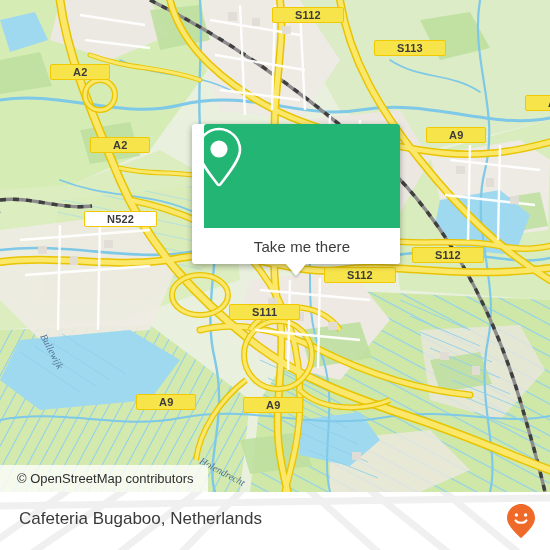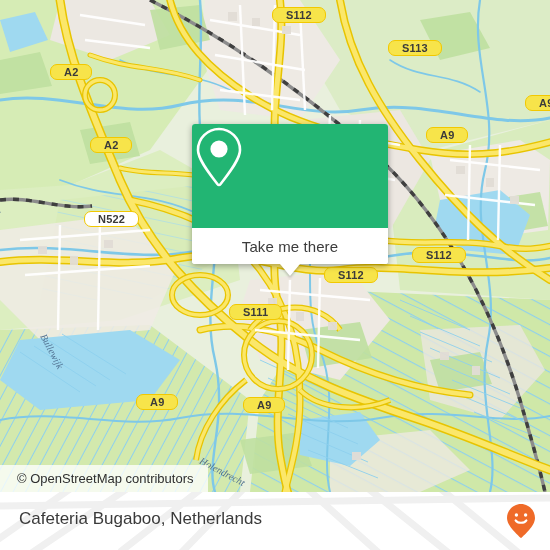--- a/index.html
+++ b/index.html
@@ -15,22 +15,22 @@
     position:absolute;left:0;top:0;width:550px;height:492px;
     background:#eef3e6;
     overflow:hidden;
   }
   .map svg{position:absolute;left:0;top:0;}
 
   
   .shield{
     position:absolute;
     display:flex;align-items:center;justify-content:center;
-    height:16px;padding:0 13px;
-    border-radius:7px;
+    height:16px;padding:0 22px;
+    border-radius:2px;
     font-size:11px;font-weight:bold;
     letter-spacing:.2px;
     line-height:1;
     white-space:nowrap;
     box-sizing:border-box;
   }
   .shield.motorway{background:#f7e44a;border:1.5px solid #f2c800;color:#3b3b3b;}
   .shield.white{background:#ffffff;border:1.5px solid #f2c800;color:#3b3b3b;}
 
   
@@ -45,20 +45,21 @@
   .maplabel.water{color:#4f6f8f;}
 
   
   .popup{
     position:absolute;
     left:192px;top:124px;width:196px;
     border-radius:3px;
     box-shadow:0 2px 6px rgba(0,0,0,.33);
     overflow:visible;
     background:#ffffff;
+    padding-left:12px;
   }
   .popup-head{
     background:#22b573;
     height:104px;
     border-radius:3px 3px 0 0;
     display:flex;align-items:center;justify-content:center;
   }
   .popup-head svg{display:block;}
   .popup-foot{
     background:#ffffff;
@@ -272,21 +273,21 @@
           <rect x="70" y="256" width="8" height="9"></rect>
         <rect x="104" y="240" width="9" height="8"></rect>
           <rect x="440" y="352" width="9" height="8"></rect>
         <rect x="472" y="366" width="8" height="9"></rect>
           <rect x="352" y="452" width="9" height="8"></rect>
       </g>
     </svg>
 
     <div>
       <div class="shield motorway" style="left:272px;top:7px">S112</div>
-      <div class="shield motorway" style="left:388px;top:40px">S113</div>
+      <div class="shield motorway" style="left:374px;top:40px">S113</div>
       <div class="shield motorway" style="left:50px;top:64px">A2</div>
       <div class="shield motorway" style="left:90px;top:137px">A2</div>
       <div class="shield motorway" style="left:525px;top:95px">A9</div>
       <div class="shield motorway" style="left:426px;top:127px">A9</div>
       <div class="shield white" style="left:84px;top:211px">N522</div>
       <div class="shield motorway" style="left:412px;top:247px">S112</div>
       <div class="shield motorway" style="left:324px;top:267px">S112</div>
       <div class="shield motorway" style="left:229px;top:304px">S111</div>
       <div class="shield motorway" style="left:136px;top:394px">A9</div>
       <div class="shield motorway" style="left:243px;top:397px">A9</div>

